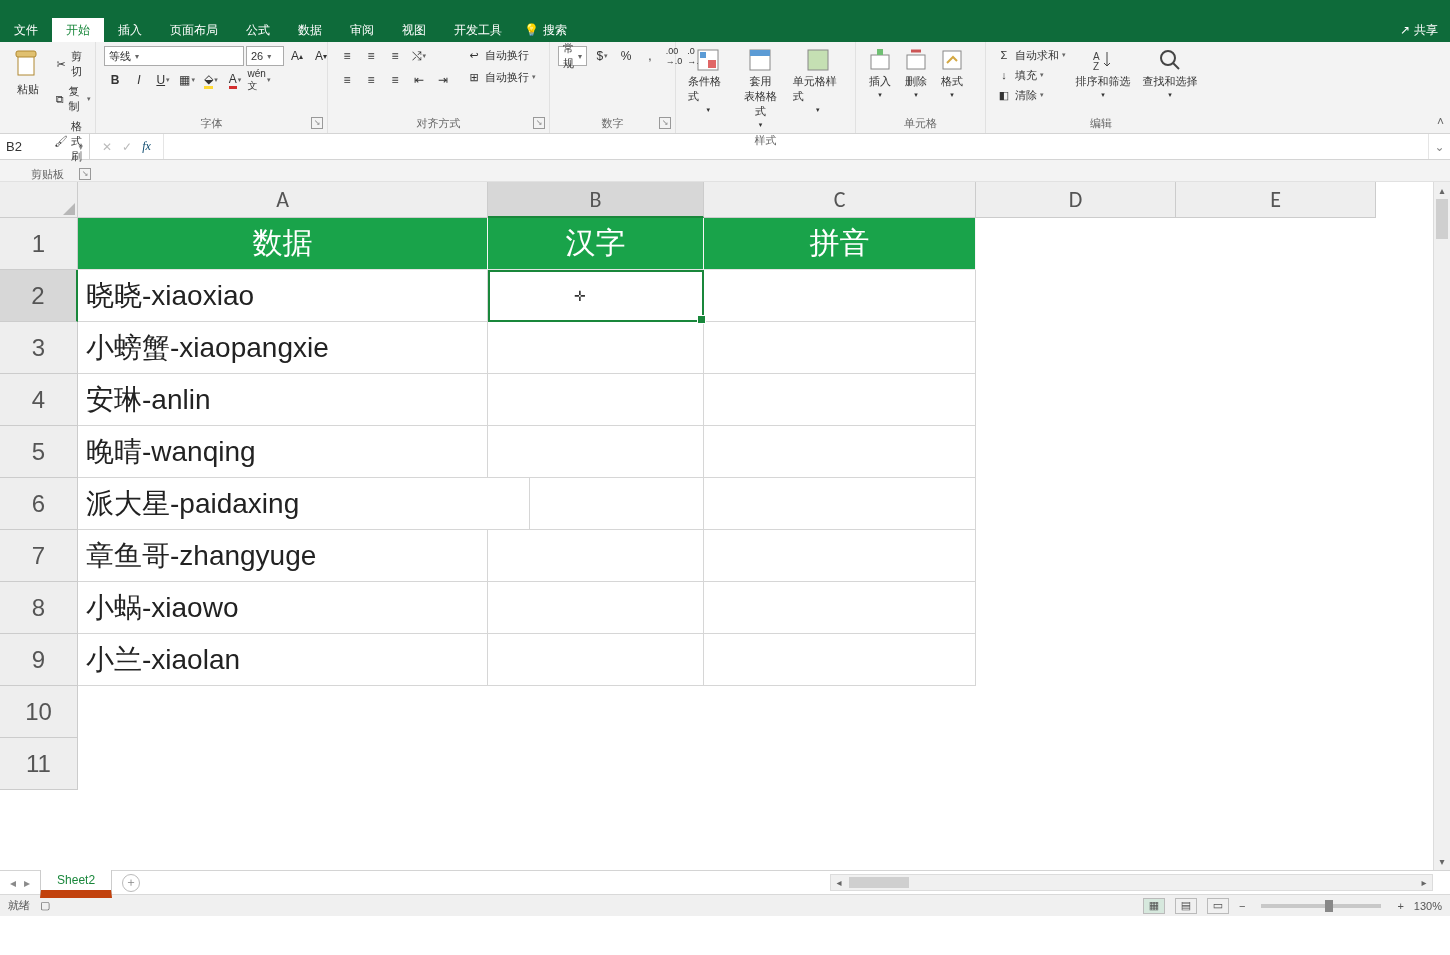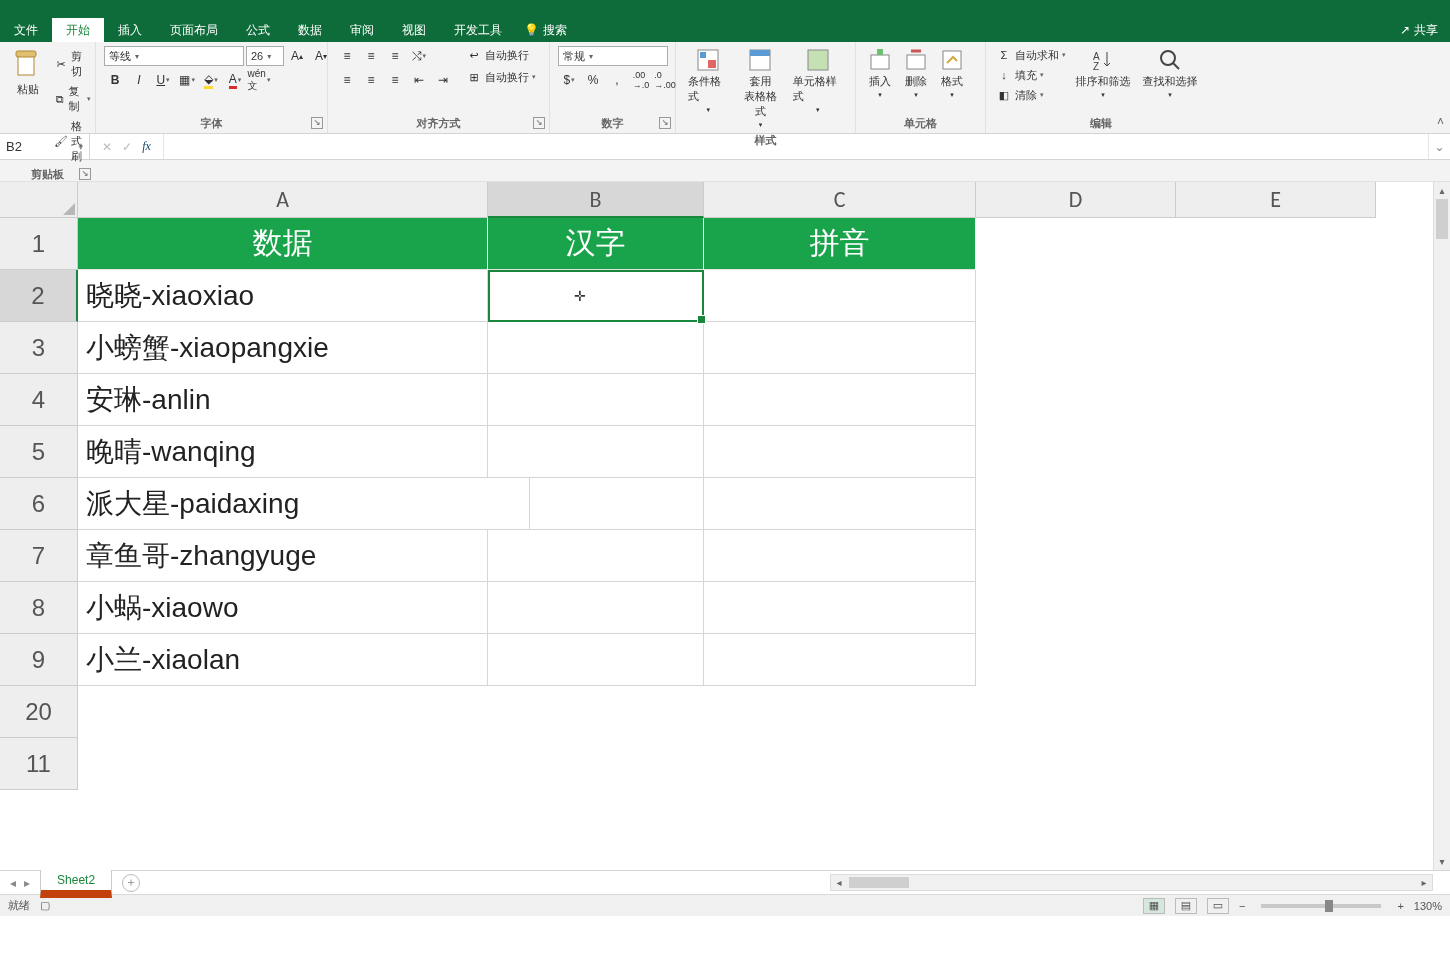--- a/index.html
+++ b/index.html
@@ -14,21 +14,21 @@
 .menubar .tab.file { background:#0e6b3a; }
 .menubar .tab.active { background:#fff; color:#19873b; }
 .menubar .search-wrap { display:flex; align-items:center; padding-left:8px; gap:4px; }
 .menubar .spacer { flex:1; }
 .menubar .share { padding:0 12px; display:flex; align-items:center; gap:4px; }
 
 
 .ribbon { height:92px; background:#f3f3f3; border-bottom:1px solid #d4d4d4; display:flex; position:relative; }
 .rgroup { border-right:1px solid #e1e1e1; padding:4px 8px 2px 8px; display:flex; flex-direction:column; justify-content:space-between; }
 .rgroup .body { display:flex; gap:4px; align-items:flex-start; }
-.rgroup .label { text-align:center; font-size:11px; color:#666; padding-top:2px; position:relative;font-weight:bold; }
+.rgroup .label { text-align:center; font-size:11px; color:#666; padding-top:2px; position:relative; }
 .rgroup .label .dlg { position:absolute; right:-4px; bottom:2px; width:12px; height:12px; border:1px solid #999; font-size:8px; line-height:10px; color:#888; }
 .vbtn { display:flex; flex-direction:column; align-items:center; gap:2px; padding:2px 4px; cursor:pointer; font-size:11px;}
 .vbtn .ico { width:24px; height:24px; display:flex; align-items:center; justify-content:center; }
 .vbtn.big .ico { width:32px; height:32px; }
 .minibtn { display:flex; align-items:center; gap:3px; font-size:11px; padding:1px 2px; cursor:pointer; }
 .minibtn .ico { width:16px; height:16px; display:flex; align-items:center; justify-content:center; }
 .select-box { height:20px; border:1px solid #ababab; background:#fff; display:flex; align-items:center; padding:0 4px; font-size:11px; }
 .select-box .arrow { margin-left:4px; font-size:8px; color:#666; }
 .btnrow { display:flex; gap:2px; }
 .sqbtn { width:22px; height:20px; border:1px solid transparent; display:flex; align-items:center; justify-content:center; font-size:12px; cursor:pointer; }
@@ -216,21 +216,21 @@
             <span class="ico">⊞</span>
             <span>自动换行</span>
             <span style="font-size:7px;color:#666">▾</span>
           </div>
       </div>
     </div>
     <div class="label"><span>对齐方式</span><span class="dlg">↘</span></div>
   </div>
 
   <div class="rgroup" style="width:126px">
-    <div class="body" style="flex-direction:column;gap:4px;width:100%">
+    <div class="body" style="gap:4px;width:100%">
       <div class="select-box" style="width:110px">
           <span>常规</span>
           <span class="arrow">▾</span>
         </div>
       <div class="btnrow">
         <div class="sqbtn">$<span class="dd">▾</span></div>
         <div class="sqbtn">%</div>
         <div class="sqbtn">,</div>
         <div class="sqbtn" style="font-size:9px">.00<br>→.0</div>
         <div class="sqbtn" style="font-size:9px">.0<br>→.00</div>
@@ -390,21 +390,21 @@
   <div class="rows" id="rowheaders">
       <div class="rh">1</div>
       <div class="rh sel">2</div>
       <div class="rh">3</div>
       <div class="rh">4</div>
       <div class="rh">5</div>
       <div class="rh">6</div>
       <div class="rh">7</div>
       <div class="rh">8</div>
       <div class="rh">9</div>
-      <div class="rh">20</div>
+      <div class="rh">10</div>
       <div class="rh">11</div>
     </div>
   <div class="cells" id="cells">
       <div class="cell hdr-cell" style="left: 0px; top: 0px; width: 410px; height: 52px;">数据</div>
       <div class="cell hdr-cell" style="left: 410px; top: 0px; width: 216px; height: 52px;">汉字</div>
       <div class="cell hdr-cell" style="left: 626px; top: 0px; width: 272px; height: 52px;">拼音</div>
       <div class="cell data-cell" style="left: 0px; top: 52px; width: 410px; height: 52px;">晓晓-xiaoxiao</div>
       <div class="cell data-cell" style="left: 0px; top: 104px; width: 410px; height: 52px;">小螃蟹-xiaopangxie</div>
       <div class="cell data-cell" style="left: 0px; top: 156px; width: 410px; height: 52px;">安琳-anlin</div>
       <div class="cell data-cell" style="left: 0px; top: 208px; width: 410px; height: 52px;">晚晴-wanqing</div>

